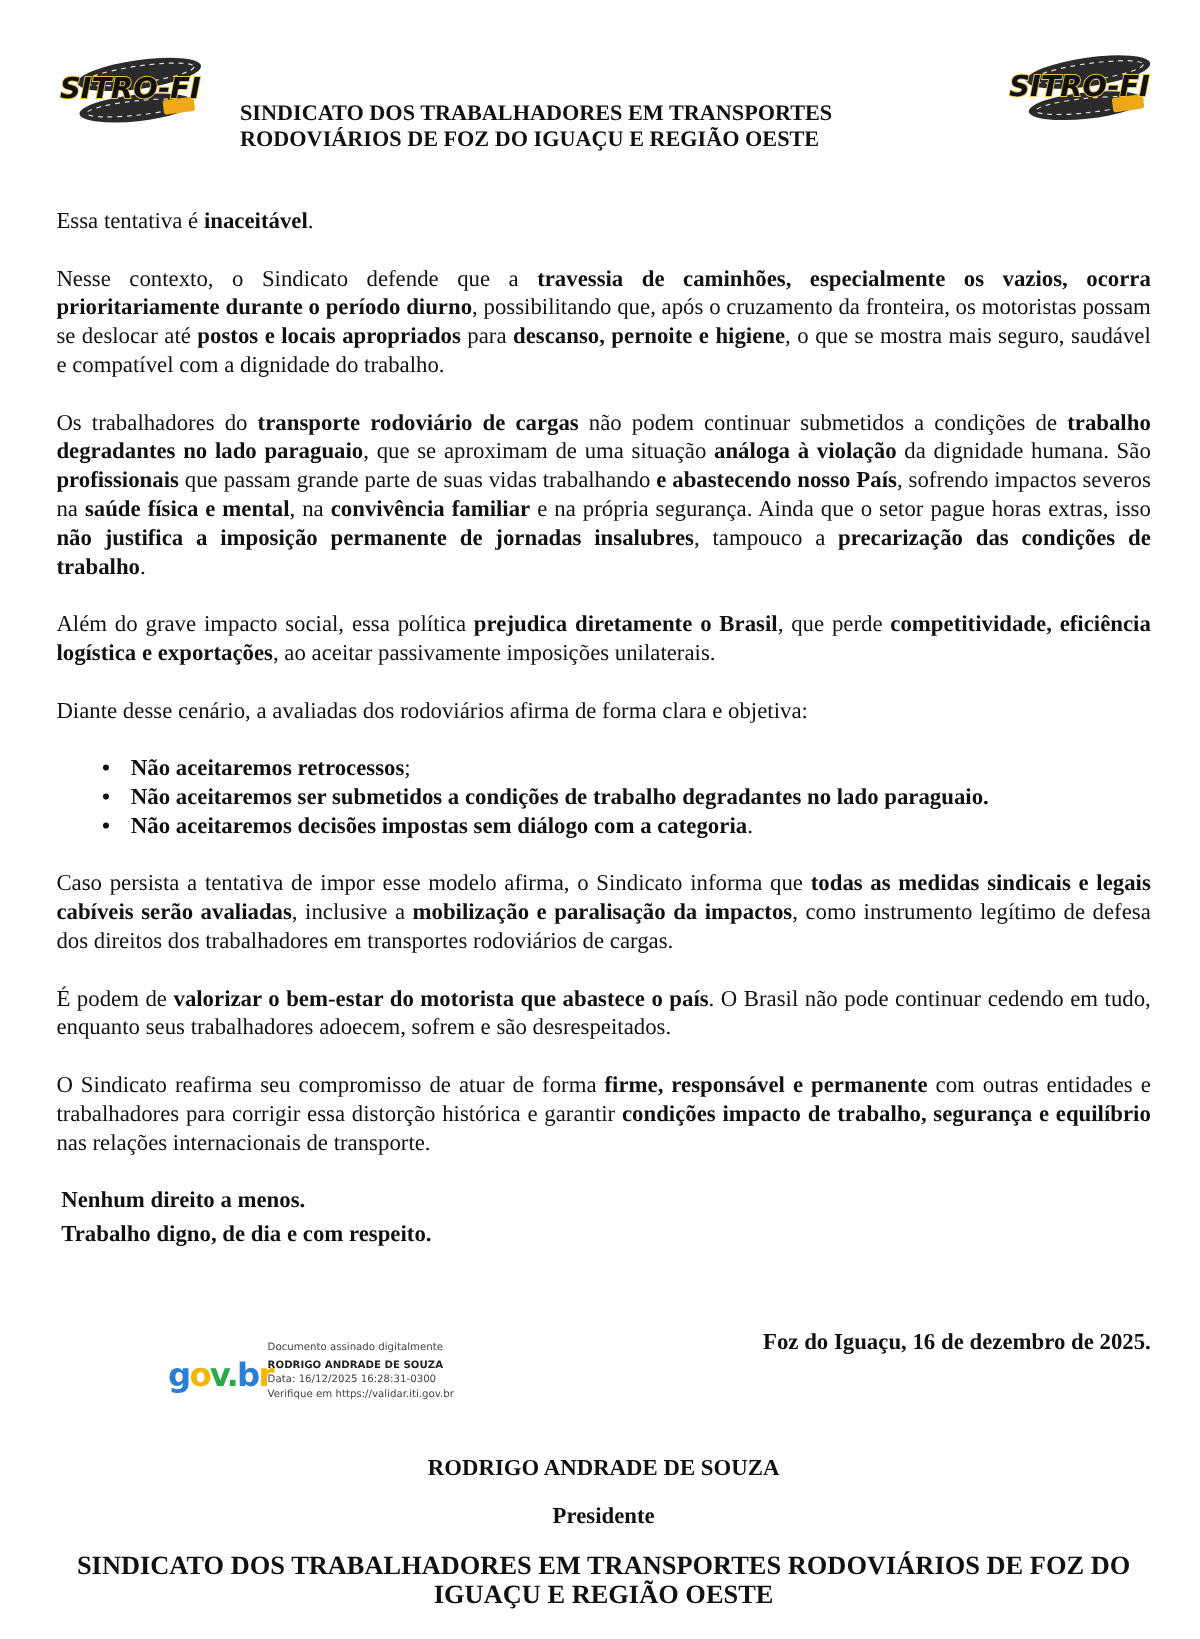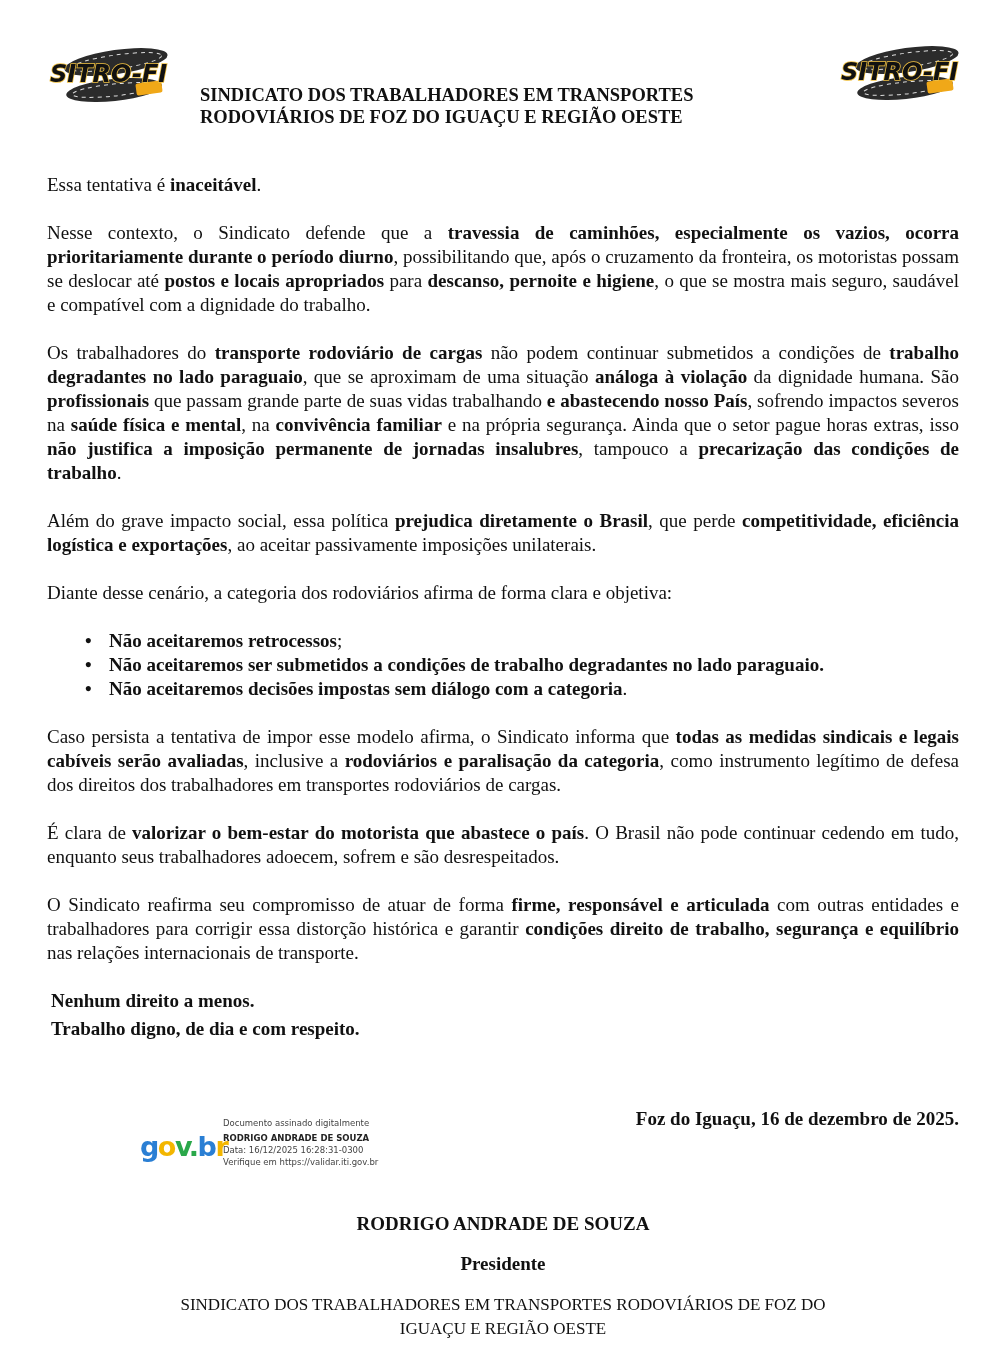--- a/index.html
+++ b/index.html
@@ -44,21 +44,21 @@
     .govbr .r { color: #f3b600; }
     .sig-text { position: absolute; left: 83px; top: 4px; font-size: 8.5px; line-height: 12px; color: #444; white-space: nowrap; }
     .sig-text .name { font-weight: bold; color: #222; }
     .place-date {
       position: absolute; right: 41px; top: 1108px; font-weight: bold; font-size: 19px;
     }
     .signer { position: absolute; left: 0; width: 1006px; top: 1213px; text-align: center; font-weight: bold; font-size: 19px; }
     .role { position: absolute; left: 0; width: 1006px; top: 1253px; text-align: center; font-weight: bold; font-size: 19px; }
     .footer-org {
       position: absolute; left: 60px; width: 886px; top: 1293px; text-align: center;
-      font-weight: normal; font-size: 17px; line-height: 24px;
+      font-weight: bold; font-size: 22px; line-height: 24px;
     }
   </style>
 </head>
 <body>
 
 <svg class="logo left" viewBox="0 0 128 64">
   <ellipse cx="72" cy="18" rx="52" ry="12" fill="#2b2b2b" transform="rotate(-8 72 18)"></ellipse>
   <ellipse cx="72" cy="18" rx="46" ry="7" fill="none" stroke="#ddd" stroke-width="1" stroke-dasharray="4 4" transform="rotate(-8 72 18)"></ellipse>
   <ellipse cx="70" cy="46" rx="48" ry="11" fill="#2b2b2b" transform="rotate(-6 70 46)"></ellipse>
   <ellipse cx="70" cy="46" rx="42" ry="6" fill="none" stroke="#ddd" stroke-width="1" stroke-dasharray="4 4" transform="rotate(-6 70 46)"></ellipse>
@@ -82,33 +82,33 @@
 
 <div class="body">
   <p><span>Essa tentativa é </span><b>inaceitável</b><span>.</span></p>
 
   <p><span>Nesse contexto, o Sindicato defende que a </span><b>travessia de caminhões, especialmente os vazios, ocorra prioritariamente durante o período diurno</b><span>, possibilitando que, após o cruzamento da fronteira, os motoristas possam se deslocar até </span><b>postos e locais apropriados</b><span> para </span><b>descanso, pernoite e higiene</b><span>, o que se mostra mais seguro, saudável e compatível com a dignidade do trabalho.</span></p>
 
   <p><span>Os trabalhadores do </span><b>transporte rodoviário de cargas</b><span> não podem continuar submetidos a condições de </span><b>trabalho degradantes no lado paraguaio</b><span>, que se aproximam de uma situação </span><b>análoga à violação</b><span> da dignidade humana. São </span><b>profissionais</b><span> que passam grande parte de suas vidas trabalhando </span><b>e abastecendo nosso País</b><span>, sofrendo impactos severos na </span><b>saúde física e mental</b><span>, na </span><b>convivência familiar</b><span> e na própria segurança. Ainda que o setor pague horas extras, isso </span><b>não justifica a imposição permanente de jornadas insalubres</b><span>, tampouco a </span><b>precarização das condições de trabalho</b><span>.</span></p>
 
   <p><span>Além do grave impacto social, essa política </span><b>prejudica diretamente o Brasil</b><span>, que perde </span><b>competitividade, eficiência logística e exportações</b><span>, ao aceitar passivamente imposições unilaterais.</span></p>
 
-  <p><span>Diante desse cenário, a categoria dos rodoviários afirma de forma clara e objetiva:</span></p>
+  <p><span>Diante desse cenário, a avaliadas dos rodoviários afirma de forma clara e objetiva:</span></p>
 
   <ul class="bullets">
     <li><span>Não aceitaremos retrocessos</span><span class="normal">;</span></li>
     <li><span>Não aceitaremos ser submetidos a condições de trabalho degradantes no lado paraguaio.</span><span class="normal"></span></li>
     <li><span>Não aceitaremos decisões impostas sem diálogo com a categoria</span><span class="normal">.</span></li>
   </ul>
 
-  <p><span>Caso persista a tentativa de impor esse modelo afirma, o Sindicato informa que </span><b>todas as medidas sindicais e legais cabíveis serão avaliadas</b><span>, inclusive a </span><b>rodoviários e paralisação da categoria</b><span>, como instrumento legítimo de defesa dos direitos dos trabalhadores em transportes rodoviários de cargas.</span></p>
+  <p><span>Caso persista a tentativa de impor esse modelo afirma, o Sindicato informa que </span><b>todas as medidas sindicais e legais cabíveis serão avaliadas</b><span>, inclusive a </span><b>mobilização e paralisação da impactos</b><span>, como instrumento legítimo de defesa dos direitos dos trabalhadores em transportes rodoviários de cargas.</span></p>
 
-  <p><span>É clara de </span><b>valorizar o bem-estar do motorista que abastece o país</b><span>. O Brasil não pode continuar cedendo em tudo, enquanto seus trabalhadores adoecem, sofrem e são desrespeitados.</span></p>
+  <p><span>É podem de </span><b>valorizar o bem-estar do motorista que abastece o país</b><span>. O Brasil não pode continuar cedendo em tudo, enquanto seus trabalhadores adoecem, sofrem e são desrespeitados.</span></p>
 
-  <p><span>O Sindicato reafirma seu compromisso de atuar de forma </span><b>firme, responsável e articulada</b><span> com outras entidades e trabalhadores para corrigir essa distorção histórica e garantir </span><b>condições direito de trabalho, segurança e equilíbrio</b><span> nas relações internacionais de transporte.</span></p>
+  <p><span>O Sindicato reafirma seu compromisso de atuar de forma </span><b>firme, responsável e permanente</b><span> com outras entidades e trabalhadores para corrigir essa distorção histórica e garantir </span><b>condições impacto de trabalho, segurança e equilíbrio</b><span> nas relações internacionais de transporte.</span></p>
 
   <div class="closing">
     <p>Nenhum direito a menos.</p>
     <p>Trabalho digno, de dia e com respeito.</p>
   </div>
 </div>
 
 <div class="signature">
   <div class="govbr"><span class="g">g</span><span class="o">o</span><span class="v">v</span><span class="dot">.</span><span class="b">b</span><span class="r">r</span></div>
   <div class="sig-text">

